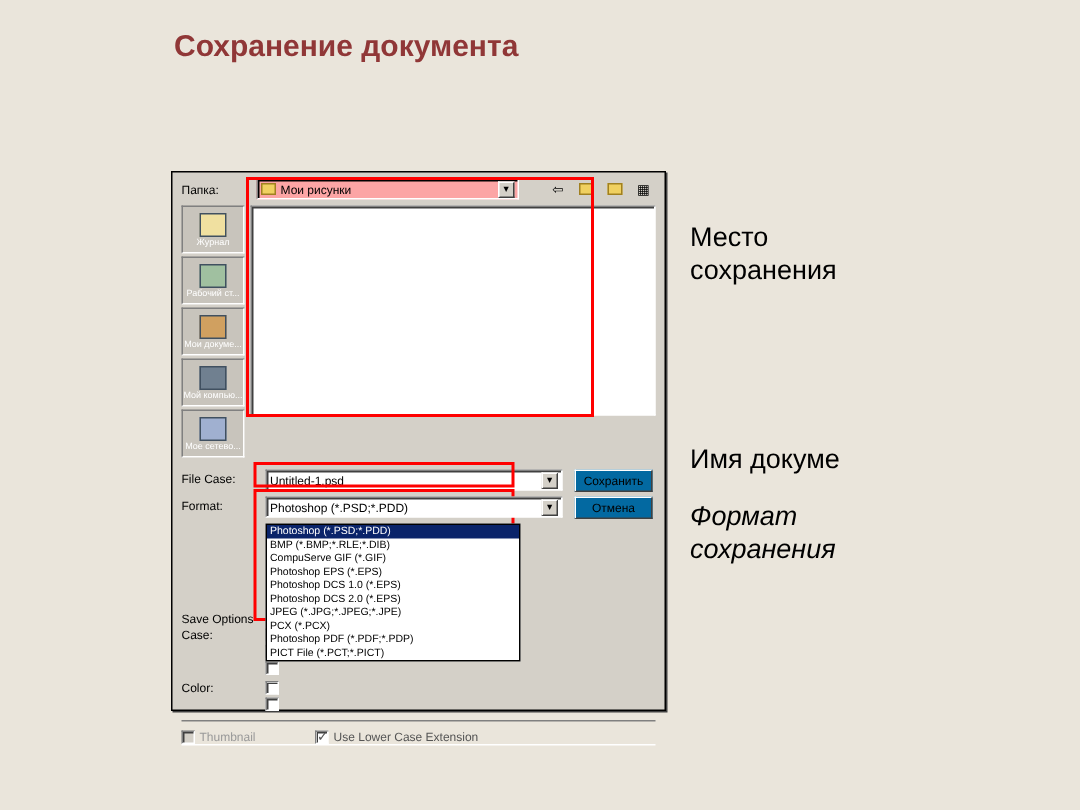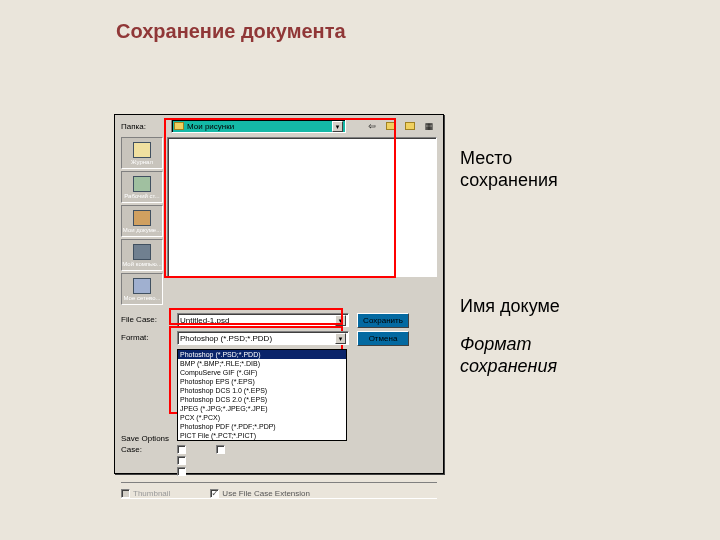--- a/index.html
+++ b/index.html
@@ -69,21 +69,21 @@
   .toprow {
     display: flex;
     align-items: center;
     padding: 4px 6px;
     gap: 18px;
   }
   .toprow .lbl { width: 32px; font-size: 8px; }
   .combobox {
     flex: 1;
     height: 14px;
-    background: #14b8a6;
+    background: #fca5a5;
     border: 1px solid #808080;
     border-right-color: #fff;
     border-bottom-color: #fff;
     box-shadow: inset 1px 1px 0 #000;
     display: flex;
     align-items: center;
     padding: 0 2px;
     font-size: 8px;
   }
   .combobox .folder-ic {
@@ -170,21 +170,21 @@
     position: relative;
   }
   .frow {
     display: flex;
     align-items: flex-start;
     margin-bottom: 3px;
     gap: 4px;
   }
   .frow .fl { width: 52px; font-size: 8px; padding-top:2px;}
   .frow .finput {
-    width: 172px;
+    width: 198px;
     height: 14px;
     background: #fff;
     border: 1px solid #808080;
     border-right-color:#fff;
     border-bottom-color:#fff;
     box-shadow: inset 1px 1px 0 #404040;
     font-size: 8px;
     padding: 0 2px;
     display: flex;
     align-items: center;
@@ -214,21 +214,21 @@
     top: 18px; left: 56px;
     width: 170px;
     background:#fff;
     border:1px solid #000;
     z-index: 5;
     font-size: 7px;
   }
   .droplist div { padding: 0 2px; line-height: 9px; white-space:nowrap; overflow:hidden;}
   .droplist div.sel { background:#0a246a; color:#fff; }
 
-  .opts { margin-top: 88px; font-size:8px; }
+  .opts { margin-top: 62px; font-size:8px; }
   .optrow { display:flex; align-items:flex-start; margin-bottom:2px; }
   .optrow .ol { width:56px; }
   .chk { display:flex; align-items:center; gap:3px; font-size:8px; color:#555; }
   .chkbox { width:9px;height:9px;background:#fff;border:1px solid #808080; border-right-color:#fff;border-bottom-color:#fff; box-shadow: inset 1px 1px 0 #404040;}
   .thumb-area {
     border-top: 1px solid #808080;
     border-bottom:1px solid #fff;
     margin: 6px 0 4px;
     padding-top:6px;
     display:flex;
@@ -360,27 +360,38 @@
               </label>
           </div>
           <label class="chk">
               <span class="chkbox"></span>
             </label>
           <label class="chk">
               <span class="chkbox"></span>
             </label>
         </div>
       </div>
+      <div class="optrow" style="margin-top:4px;">
+        <span class="ol">Color:</span>
+        <div style="display:flex;flex-direction:column;gap:2px;">
+          <label class="chk">
+              <span class="chkbox"></span>
+            </label>
+          <label class="chk">
+              <span class="chkbox"></span>
+            </label>
+        </div>
+      </div>
       <div class="thumb-area">
         <label class="chk" style="color:#999;text-align:center;">
           <span class="chkbox" style="background:#d4d0c8;"></span>
           <span>Thumbnail</span>
         </label>
         <label class="chk">
           <span class="chkbox" style="position:relative;">
               <span style="position:absolute;top:-2px;left:0;font-size:9px;">✓</span>
             </span>
-          <span>Use File Case Extension</span>
+          <span>Use Lower Case Extension</span>
         </label>
       </div>
     </div>
   </div>
 </div>
 
 </body></html>

